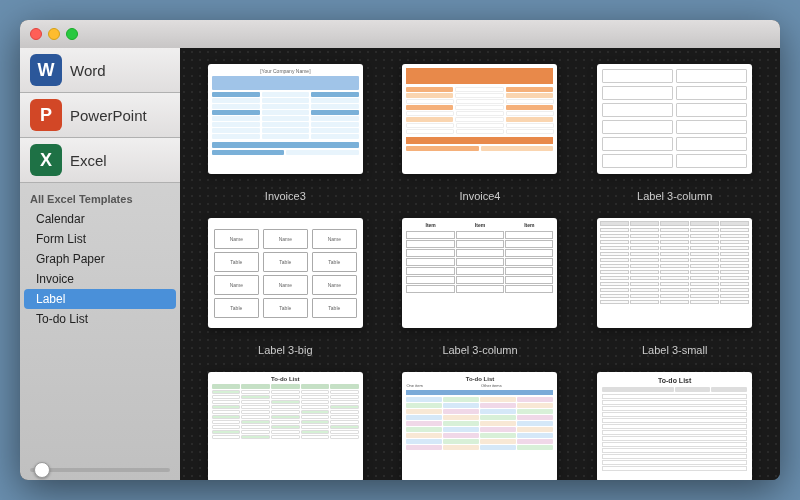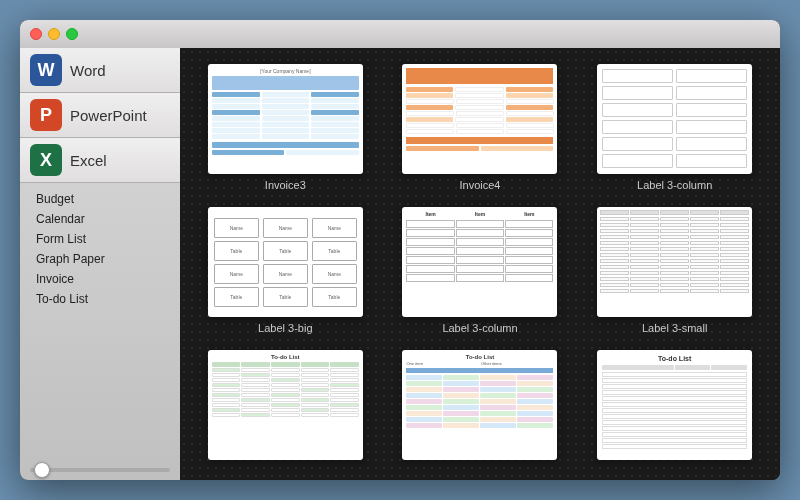--- a/index.html
+++ b/index.html
@@ -175,21 +175,21 @@
       background: white;
       border-radius: 3px;
       overflow: hidden;
       box-shadow: 0 2px 8px rgba(0,0,0,0.4);
       position: relative;
     }
 
     .template-label {
       font-size: 11px;
       color: #ccc;
-      margin-top: 5px;
+      margin-top: 16px;
       text-align: center;
     }
 
     
     .inv3 { display: flex; flex-direction: column; padding: 4px; }
     .inv3-header { background: #a0c4e8; height: 14px; margin-bottom: 2px; border-radius: 1px; }
     .inv3-row { display: flex; gap: 2px; margin-bottom: 1px; }
     .inv3-cell { background: #d0e8f8; height: 5px; flex: 1; border-radius: 1px; }
     .inv3-cell.blue { background: #7ab0d8; }
     .inv3-cell.light { background: #e8f4fc; }
@@ -286,25 +286,26 @@
       <div class="sidebar-btn">
         <div class="app-icon ppt-icon">P</div>
         <span class="sidebar-btn-label">PowerPoint</span>
       </div>
       <div class="sidebar-btn">
         <div class="app-icon excel-icon">X</div>
         <span class="sidebar-btn-label">Excel</span>
       </div>
 
       <div class="sidebar-nav">
-        <div class="nav-item">Budget</div>
+        <div class="nav-section-title">All Excel Templates</div>
         <div class="nav-item">Calendar</div>
         <div class="nav-item">Form List</div>
         <div class="nav-item">Graph Paper</div>
         <div class="nav-item">Invoice</div>
+        <div class="nav-item active">Label</div>
         <div class="nav-item">To-do List</div>
       </div>
 
       <div class="sidebar-slider">
         <div class="slider-track">
           <div class="slider-thumb"></div>
         </div>
       </div>
     </div>
 

